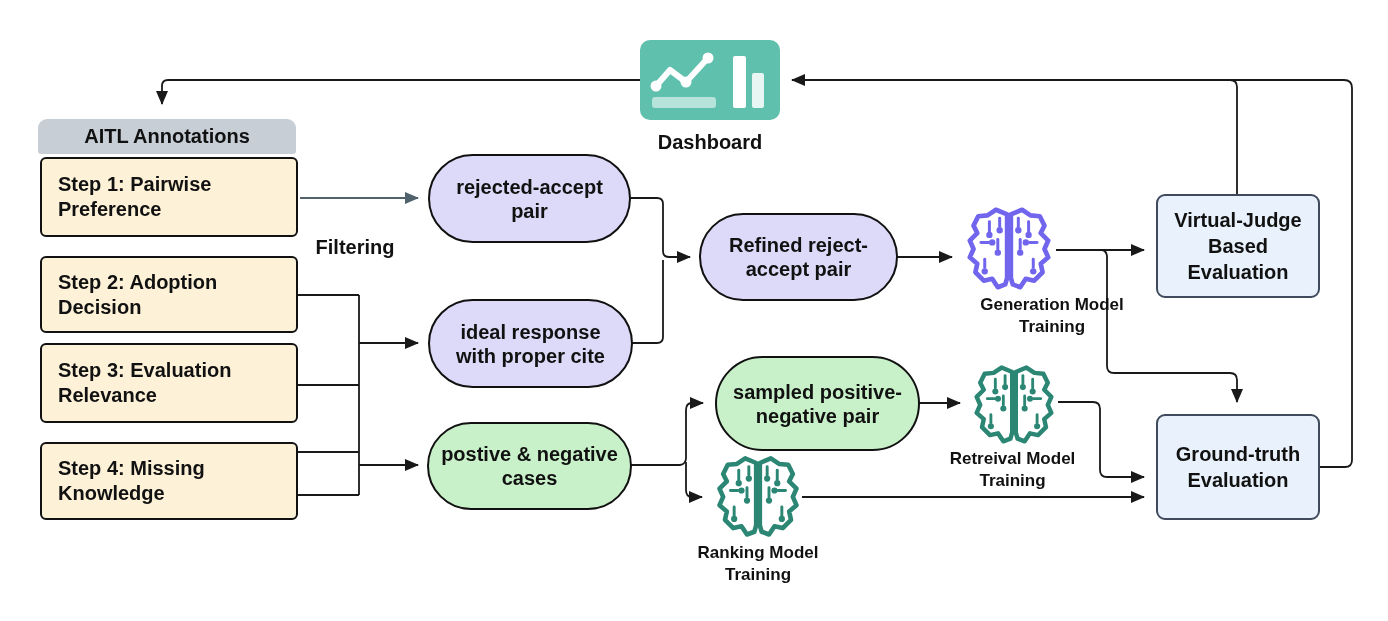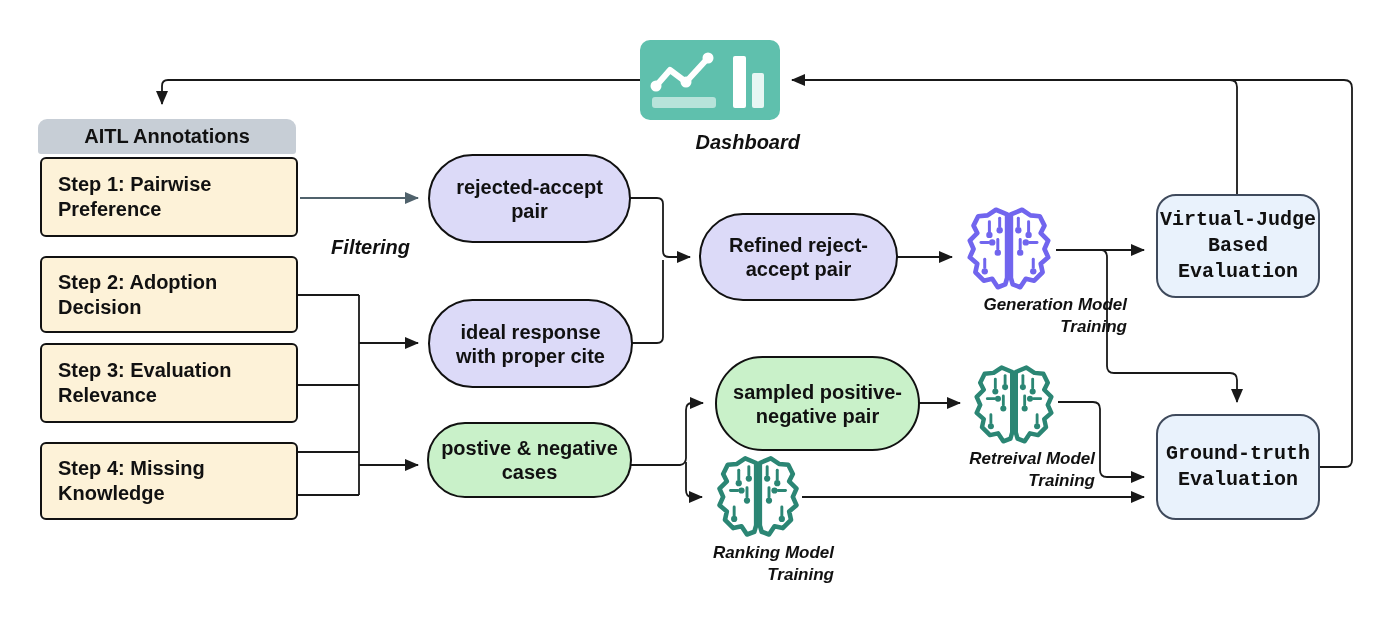--- a/index.html
+++ b/index.html
@@ -9,22 +9,22 @@
   .node{position:absolute;z-index:2;box-sizing:border-box;display:flex;align-items:center;}
   .stepbox{background:var(--step_fill,#fdf2d8);border:2px solid #111;border-radius:6px;
            padding:0 16px;font-size:20px;line-height:1.25;}
   .hdr{background:var(--header_fill,#c7ced6);border-radius:9px 9px 3px 3px;justify-content:center;
        font-size:20px;}
   .pill{border:2.5px solid #111;border-radius:48px;justify-content:center;text-align:center;
         font-size:20px;line-height:1.2;padding:0 10px;}
   .pill.lav{background:var(--lavender_fill,#dcdaf8);}
   .pill.grn{background:var(--green_fill,#c9f1c9);}
   .evalbox{background:var(--eval_fill,#e9f2fc);border:2px solid var(--eval_border,#3f4a5c);
-           border-radius:20px;justify-content:center;text-align:center;font-size:20px;line-height:1.3;font-family:Liberation Mono, monospace;}
-  .lbl{position:absolute;z-index:2;text-align:right;font-size:17px;line-height:1.3;font-style:italic;}
+           border-radius:9px;justify-content:center;text-align:center;font-size:20px;line-height:1.3;}
+  .lbl{position:absolute;z-index:2;text-align:center;font-size:17px;line-height:1.3;}
   .biglbl{font-size:20px;}
   .brainwrap{position:absolute;z-index:2;}
   .conn{stroke:var(--line,#191919);stroke-width:1.8;fill:none;}
   .conn.gray{stroke:var(--gray_line,#50626c);stroke-width:2;}
 </style>
 </head>
 <body>
 
 <div id="canvas">
 
@@ -121,21 +121,21 @@
   <div class="node hdr" style="left:38px;top:119px;width:258px;height:35px">AITL Annotations</div>
   <div class="node stepbox" style="left:40px;top:157px;width:258px;height:80px">Step 1: Pairwise Preference</div>
   <div class="node stepbox" style="left:40px;top:256px;width:258px;height:77px">Step 2: Adoption Decision</div>
   <div class="node stepbox" style="left:40px;top:343px;width:258px;height:80px">Step 3: Evaluation Relevance</div>
   <div class="node stepbox" style="left:40px;top:442px;width:258px;height:78px">Step 4: Missing Knowledge</div>
 
   <div class="lbl biglbl" style="left:300px;top:234px;width:110px">Filtering</div>
 
   <div class="node pill lav" style="left:428px;top:154px;width:203px;height:89px">rejected-accept pair</div>
   <div class="node pill lav" style="left:428px;top:299px;width:205px;height:89px">ideal response with proper cite</div>
-  <div class="node pill grn" style="left:427px;top:422px;width:205px;height:76px">postive &amp; negative cases</div>
+  <div class="node pill grn" style="left:427px;top:422px;width:205px;height:88px">postive &amp; negative cases</div>
   <div class="node pill grn" style="left:715px;top:356px;width:205px;height:95px">sampled positive-negative pair</div>
   <div class="node pill lav" style="left:699px;top:213px;width:199px;height:88px">Refined reject-accept pair</div>
 
   <div class="brainwrap" style="left:964px;top:206px;color:var(--purple_brain,#7165ee)">
     <svg width="90" height="84" viewBox="0 0 96 90">
         <use href="#brain"></use>
       </svg>
   </div>
   <div class="lbl" style="left:977px;top:294px;width:150px">Generation Model Training</div>
 

